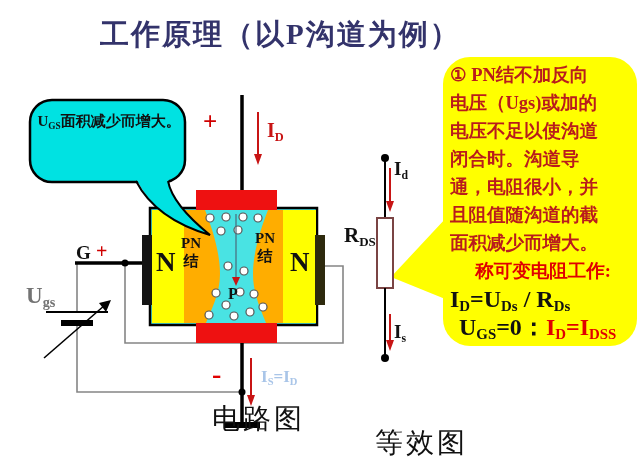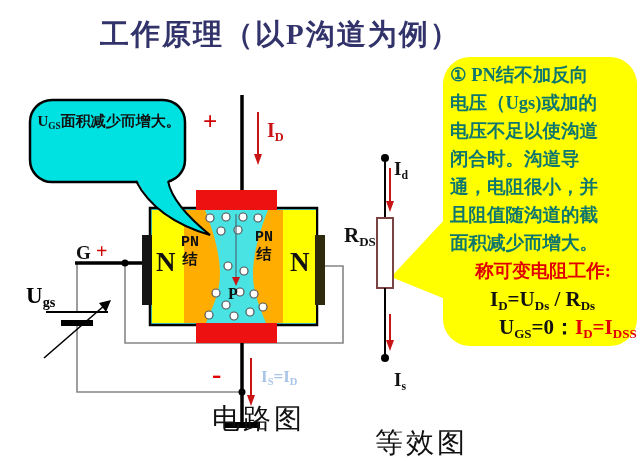--- a/index.html
+++ b/index.html
@@ -6,44 +6,44 @@
   .stage{position:relative;width:640px;height:461px;background:#ffffff;overflow:hidden;
          font-family:"Liberation Serif",serif;}
   .abs{position:absolute;}
   .layer{position:absolute;left:0;top:0;}
   .title{left:100px;top:15px;font-size:29px;font-weight:600;color:#33336B;letter-spacing:2px;white-space:nowrap;}
   .bubble-text{left:36px;top:111px;width:146px;text-align:center;font-size:15px;line-height:20px;
                font-weight:bold;color:#111;}
   .sb{font-size:0.62em;vertical-align:-0.3em;}
   .g-label{left:76px;top:242px;font-size:19px;font-weight:bold;color:#111;}
   .g-plus{left:96px;top:240px;font-size:20px;font-weight:bold;color:#D00000;}
-  .ugs-label{left:26px;top:283px;font-size:23px;font-weight:bold;color:#000000;}
+  .ugs-label{left:26px;top:283px;font-size:23px;font-weight:bold;color:#737373;}
   .top-plus{left:203px;top:108px;font-size:25px;font-weight:bold;color:#D00000;}
   .id-label{left:267px;top:119px;font-size:20px;font-weight:bold;color:#C81414;}
   .minus{left:212px;top:358px;font-size:28px;font-weight:bold;color:#E00000;}
   .iseq{left:261px;top:367px;font-size:17px;font-weight:bold;color:#A9C5E8;white-space:nowrap;}
-  .pn{font-size:15px;line-height:18px;font-weight:bold;color:#111;text-align:center;font-family:Liberation Mono, monospace;}
+  .pn{font-size:15px;line-height:18px;font-weight:bold;color:#111;text-align:center;}
   .pn-left{left:181px;top:234px;}
   .pn-right{left:255px;top:229px;}
   .n-label{font-size:27px;font-weight:bold;color:#111;}
   .n-left{left:156px;top:247px;}
   .n-right{left:290px;top:247px;}
   .p-label{left:228px;top:285px;font-size:16px;font-weight:bold;color:#111;}
   .watermark{left:233px;top:223px;font-size:16px;font-weight:600;color:#00A650;
              font-family:"DejaVu Sans Mono",monospace;letter-spacing:1px;white-space:nowrap;}
   .rds-label{left:344px;top:223px;font-size:21px;font-weight:bold;color:#111;}
   .idr-label{left:394px;top:158px;font-size:19px;font-weight:bold;color:#111;}
-  .isr-label{left:394px;top:321px;font-size:19px;font-weight:bold;color:#111;margin-top:48px;}
+  .isr-label{left:394px;top:321px;font-size:19px;font-weight:bold;color:#111;}
   .bottom-label{font-size:28px;color:#111;font-weight:500;letter-spacing:3px;white-space:nowrap;}
   .circ-label{left:212px;top:400px;}
   .equiv-label{left:375px;top:424px;}
   .callout-text{left:450px;top:61px;width:186px;}
-  .co-line{height:28px;line-height:28px;font-size:18.5px;font-weight:bold;color:#0f766e;white-space:nowrap;}
+  .co-line{height:28px;line-height:28px;font-size:18.5px;font-weight:bold;color:#b91c1c;white-space:nowrap;}
   .co-red{color:#E00000;text-align:center;}
-  .co-formula{font-size:21px;font-weight:bold;color:#111;margin-left:40px;}
+  .co-formula{font-size:24px;font-weight:bold;color:#111;}
   .co-f2{padding-left:9px;}
 </style>
 </head>
 <body>
 
 <div class="stage">
 
   <svg class="layer" width="640" height="461" viewBox="0 0 640 461">
 
     <g>

